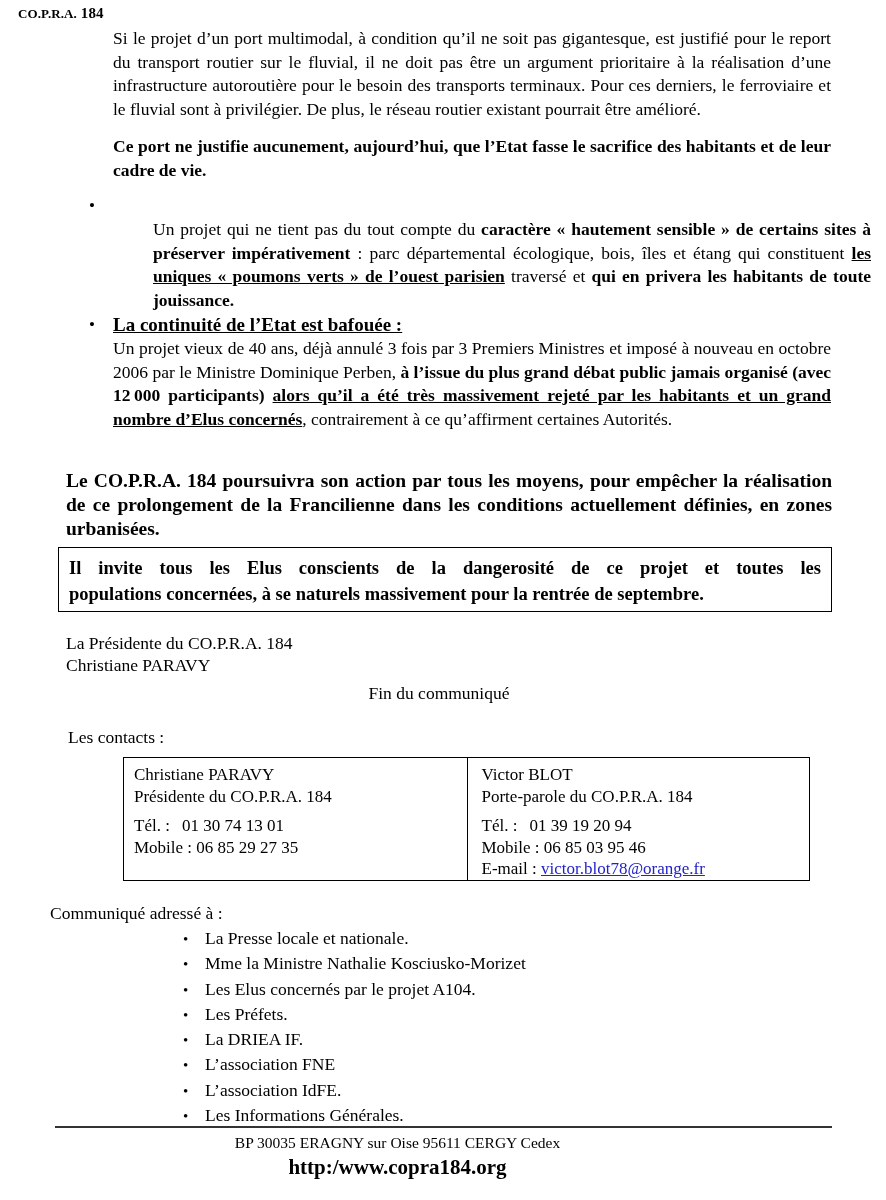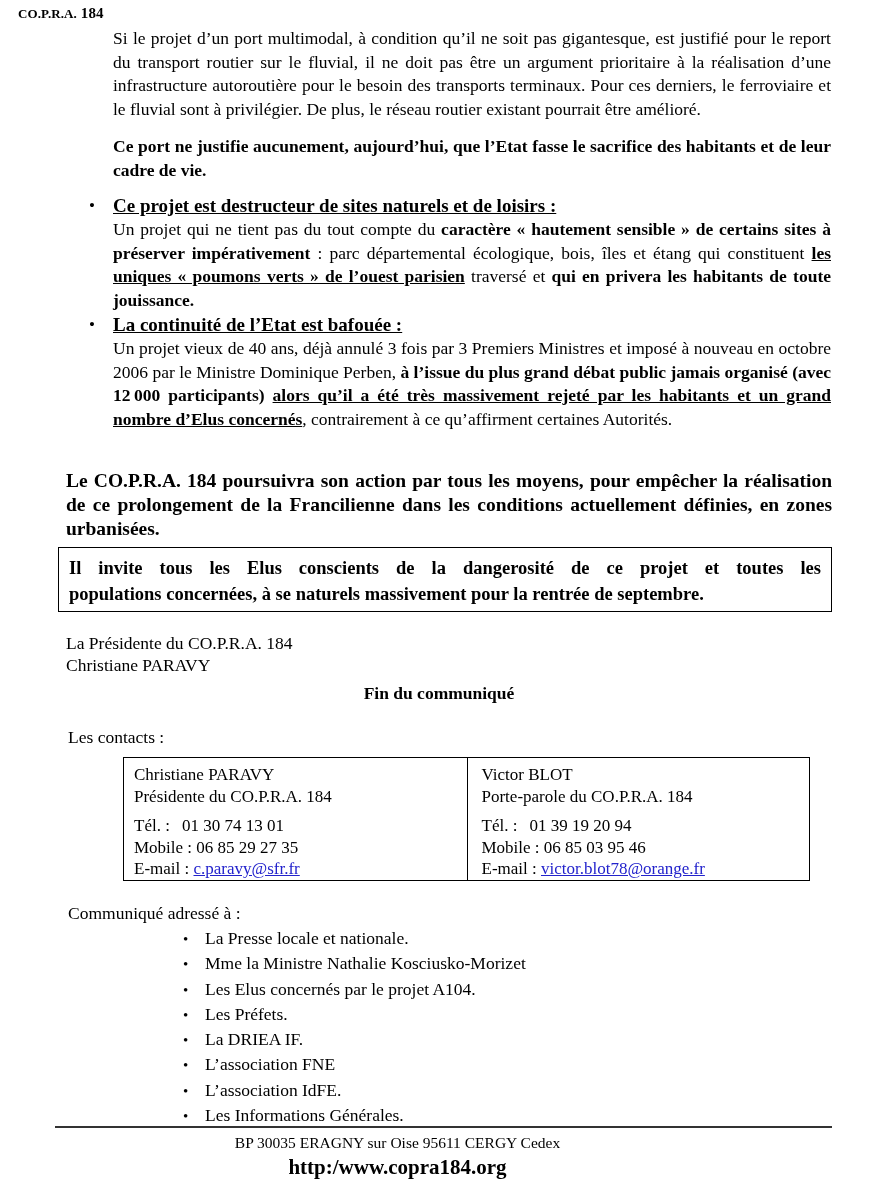--- a/index.html
+++ b/index.html
@@ -112,21 +112,21 @@
     left: 66px;
     font-size: 17.5px;
     line-height: 22px;
   }
   .fin {
     position: absolute;
     left: 0;
     width: 878px;
     text-align: center;
     font-size: 17.5px;
-    font-weight: bold;
+    font-weight: normal;
   }
 
   
   .contacts-label {
     position: absolute;
     left: 68px;
     top: 727px;
     font-size: 17.5px;
   }
   .contacts-table {
@@ -153,21 +153,21 @@
   .contacts-col .spacer { height: 8px; }
   .mail-link {
     color: #2222cc;
     text-decoration: underline;
   }
   .tel-row .num { padding-left: 12px; }
 
   
   .addressed-label {
     position: absolute;
-    left: 68px;
+    left: 50px;
     top: 903px;
     font-size: 17.5px;
   }
   .addr-list {
     position: absolute;
     left: 183px;
     top: 926px;
     width: 600px;
   }
   .addr-item {
@@ -212,23 +212,22 @@
 
   <div class="body-col" style="top:27px;">
     <p class="para">Si le projet d’un port multimodal, à condition qu’il ne soit pas gigantesque, est justifié pour le report du transport routier sur le fluvial, il ne doit pas être un argument prioritaire à la réalisation d’une infrastructure autoroutière pour le besoin des transports terminaux. Pour ces derniers, le ferroviaire et le fluvial sont à privilégier. De plus, le réseau routier existant pourrait être amélioré.</p>
   </div>
   <div class="body-col" style="top:135px;">
     <p class="para bold">Ce port ne justifie aucunement, aujourd’hui, que l’Etat fasse le sacrifice des habitants et de leur cadre de vie.</p>
   </div>
 
   <div class="bullet-row" style="top:193px;">
     <span class="bullet-dot">•</span>
-    <span class="bullet-head">Ce projet est destructeur de sites naturels et de loisirs :</span>
-  </div>
-  <div class="body-col" style="top:218px;">
+  </div>
+  <div class="body-col" style="top:218px;margin-left:40px;">
     <p class="para">
       <span>Un projet qui ne tient pas du tout compte du </span><span class="b">caractère « hautement sensible » de certains sites à préserver impérativement</span><span> : parc départemental écologique, bois, îles et étang qui constituent </span><span class="bu">les uniques « poumons verts » de l’ouest parisien</span><span> traversé et </span><span class="b">qui en privera les habitants de toute jouissance.</span>
     </p>
   </div>
 
   <div class="bullet-row" style="top:312px;">
     <span class="bullet-dot">•</span>
     <span class="bullet-head">La continuité de l’Etat est bafouée :</span>
   </div>
   <div class="body-col" style="top:337px;">
@@ -250,21 +249,20 @@
   <div class="fin" style="top:683px;">Fin du communiqué</div>
 
   <div class="contacts-label">Les contacts :</div>
   <div class="contacts-table">
     <div class="contacts-col">
       <div>Christiane PARAVY</div>
       <div>Présidente du CO.P.R.A. 184</div>
       <div class="spacer"></div>
       <div class="tel-row"><span>Tél. :</span><span class="num">01 30 74 13 01</span></div>
       <div><span>Mobile :</span> <span>06 85 29 27 35</span></div>
-      <div><span>E-mail :</span> <span class="mail-link">c.paravy@sfr.fr</span></div>
     </div>
     <div class="contacts-col right">
       <div>Victor BLOT</div>
       <div>Porte-parole du CO.P.R.A. 184</div>
       <div class="spacer"></div>
       <div class="tel-row"><span>Tél. :</span><span class="num">01 39 19 20 94</span></div>
       <div><span>Mobile :</span> <span>06 85 03 95 46</span></div>
       <div><span>E-mail :</span> <span class="mail-link">victor.blot78@orange.fr</span></div>
     </div>
   </div>

